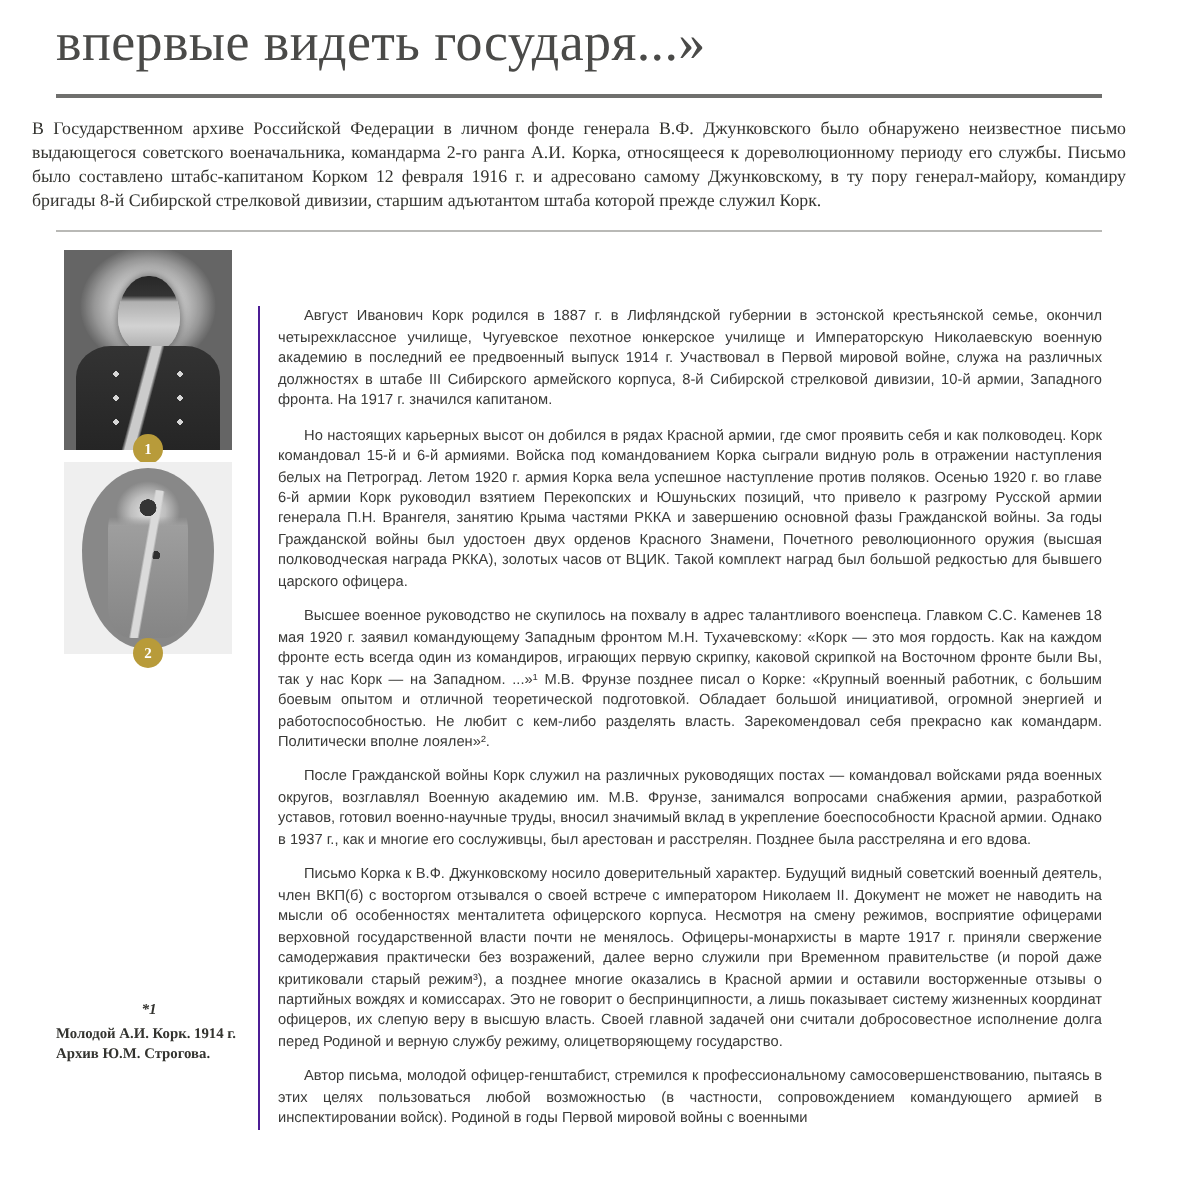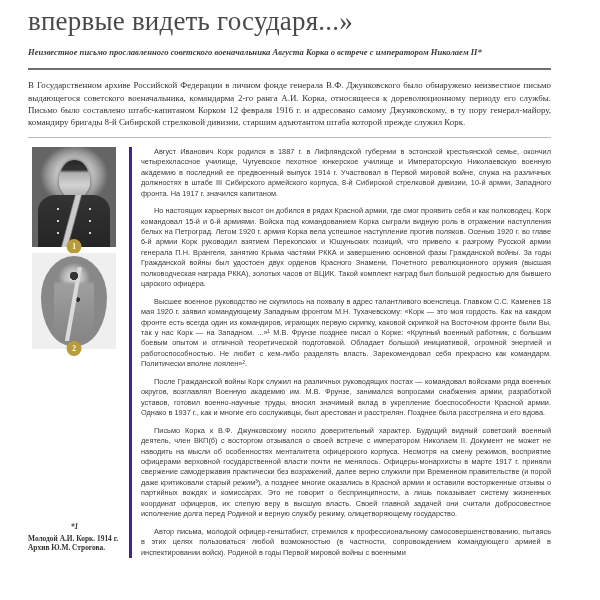--- a/index.html
+++ b/index.html
@@ -54,21 +54,21 @@
     margin: 10px 28px 9px 28px;
   }
   .rule-light {
     height: 1px;
     background: #b9b9b6;
     margin: 9px 28px 0 28px;
   }
 
   
   .lead {
-    padding: 0 28px;
+    padding: 0 16px;
     font-family: "Liberation Serif", "DejaVu Serif", serif;
     font-size: 8.9px;
     line-height: 12.1px;
     text-align: justify;
     color: #33332f;
     margin: 0;
   }
 
   
   .main-area {
@@ -79,21 +79,22 @@
   }
   .sidebar {
     width: 101px;
     flex: 0 0 101px;
     padding-right: 9px;
     position: relative;
   }
   .body-col {
     flex: 1 1 auto;
     padding-left: 9px;
-    border-left: 3px solid #4c1d95;
+    border-left: 1px solid #4c1d95;
+    margin-top: 28px;
   }
 
   
   .photo-frame {
     position: relative;
     width: 84px;
     margin: 0 auto 6px auto;
   }
   .photo-1 {
     width: 84px;
@@ -217,21 +218,20 @@
   }
   .body-col p:last-child { margin-bottom: 0; }
 </style>
 </head>
 <body>
 
 <div class="page">
 
   <div class="title-block">
     <h1 class="article-title">впервые видеть государя...»</h1>
-    <p class="article-subtitle">Неизвестное письмо прославленного советского военачальника Августа Корка о встрече с императором Николаем II*</p>
   </div>
 
   <div class="rule-heavy"></div>
 
   <p class="lead">В Государственном архиве Российской Федерации в личном фонде генерала В.Ф. Джунковского было обнаружено неизвестное письмо выдающегося советского военачальника, командарма 2-го ранга А.И. Корка, относящееся к дореволюционному периоду его службы. Письмо было составлено штабс-капитаном Корком 12 февраля 1916 г. и адресовано самому Джунковскому, в ту пору генерал-майору, командиру бригады 8-й Сибирской стрелковой дивизии, старшим адъютантом штаба которой прежде служил Корк.</p>
 
   <div class="rule-light"></div>
 
   <div class="main-area">
 

